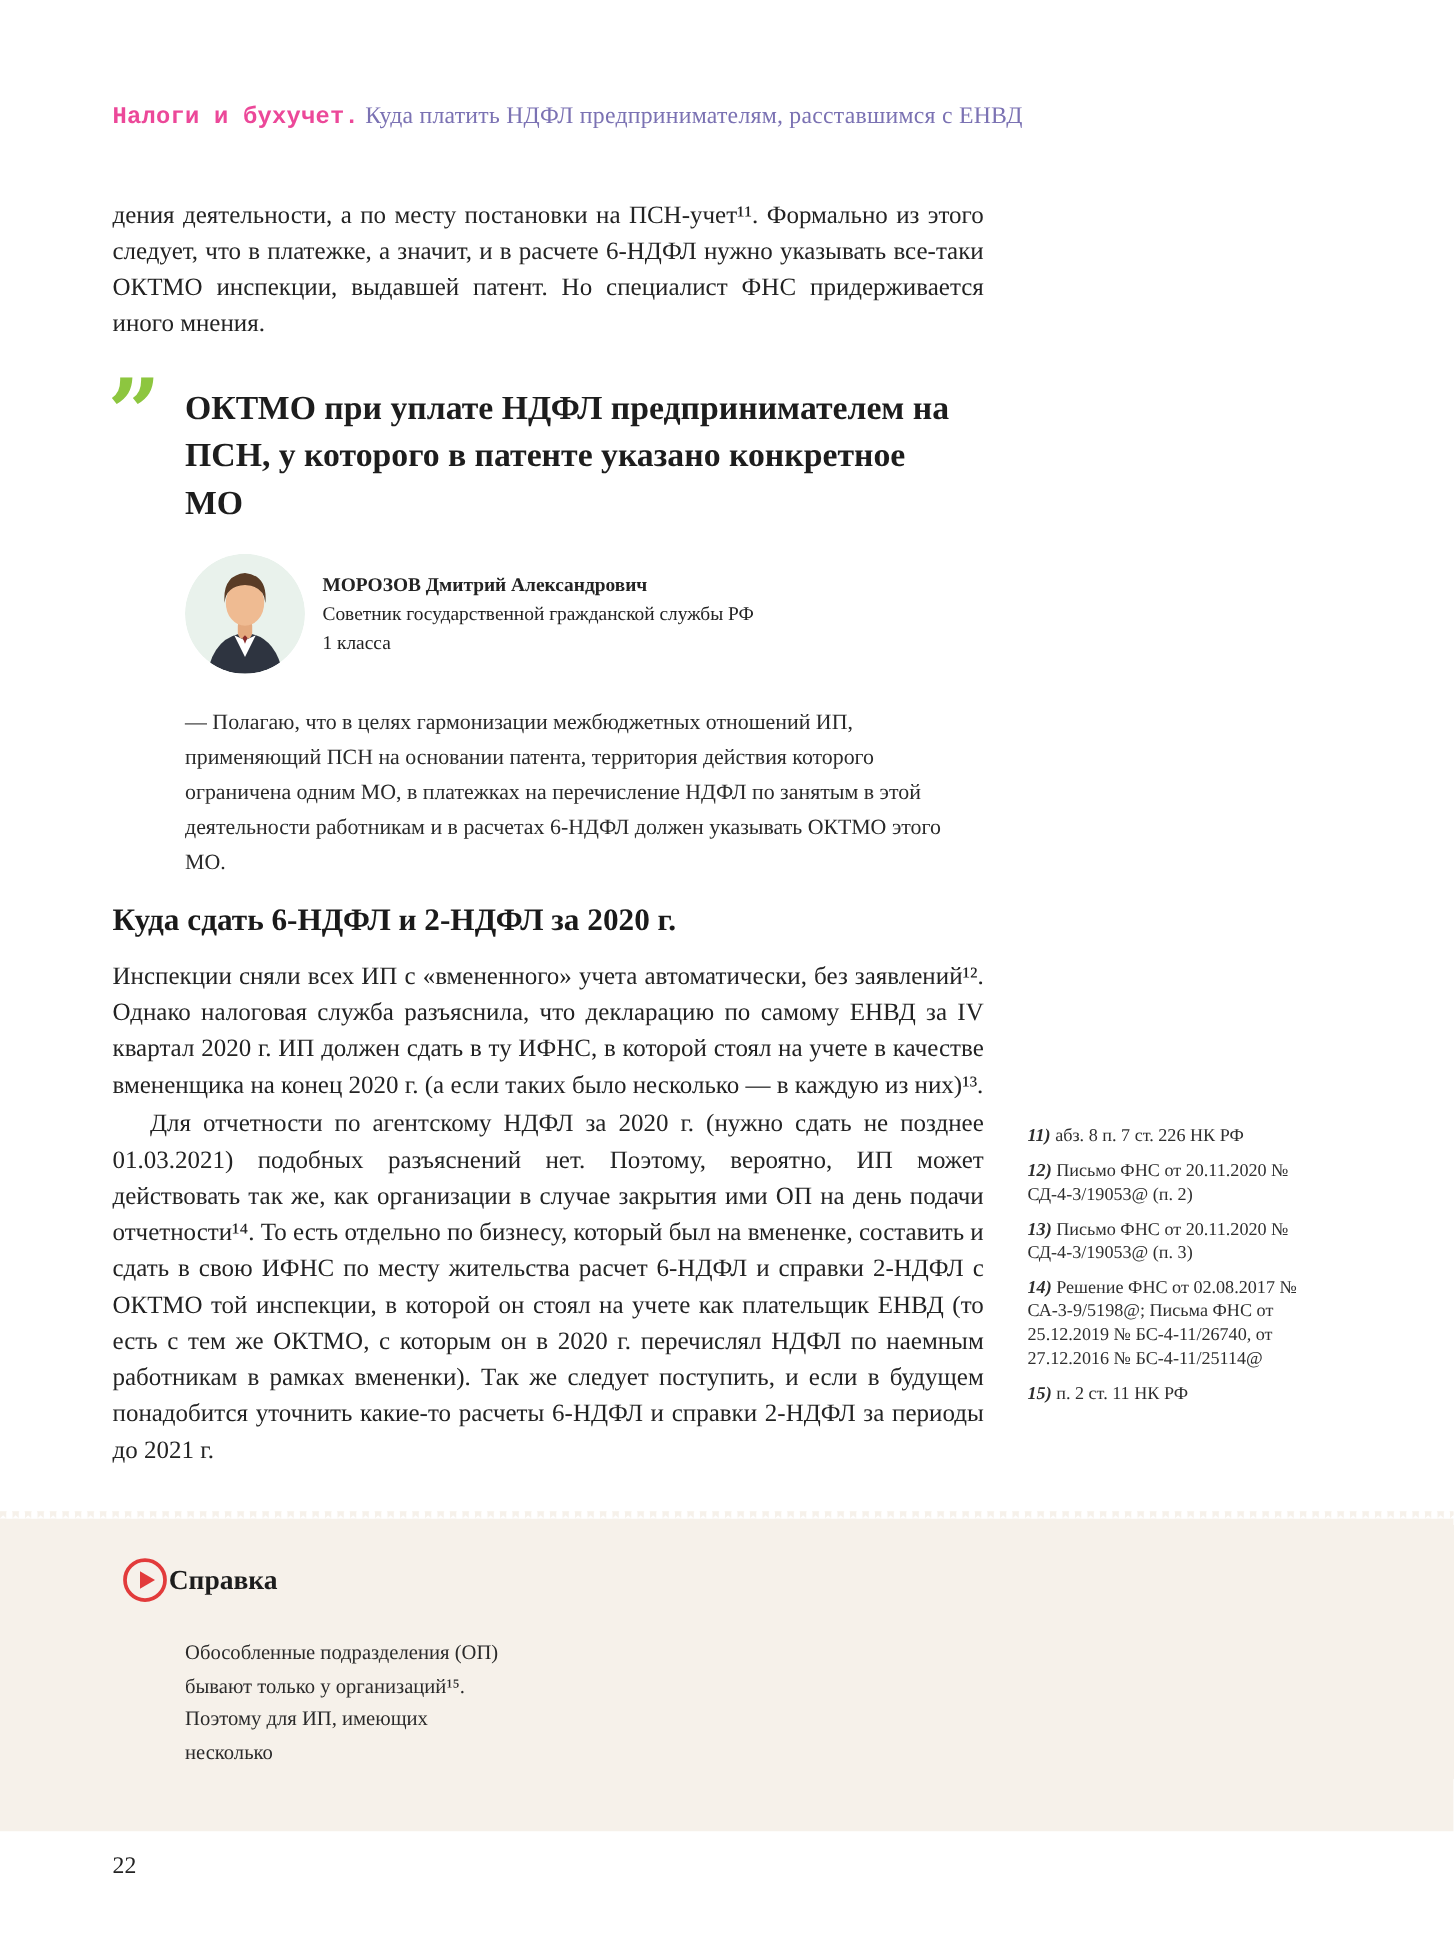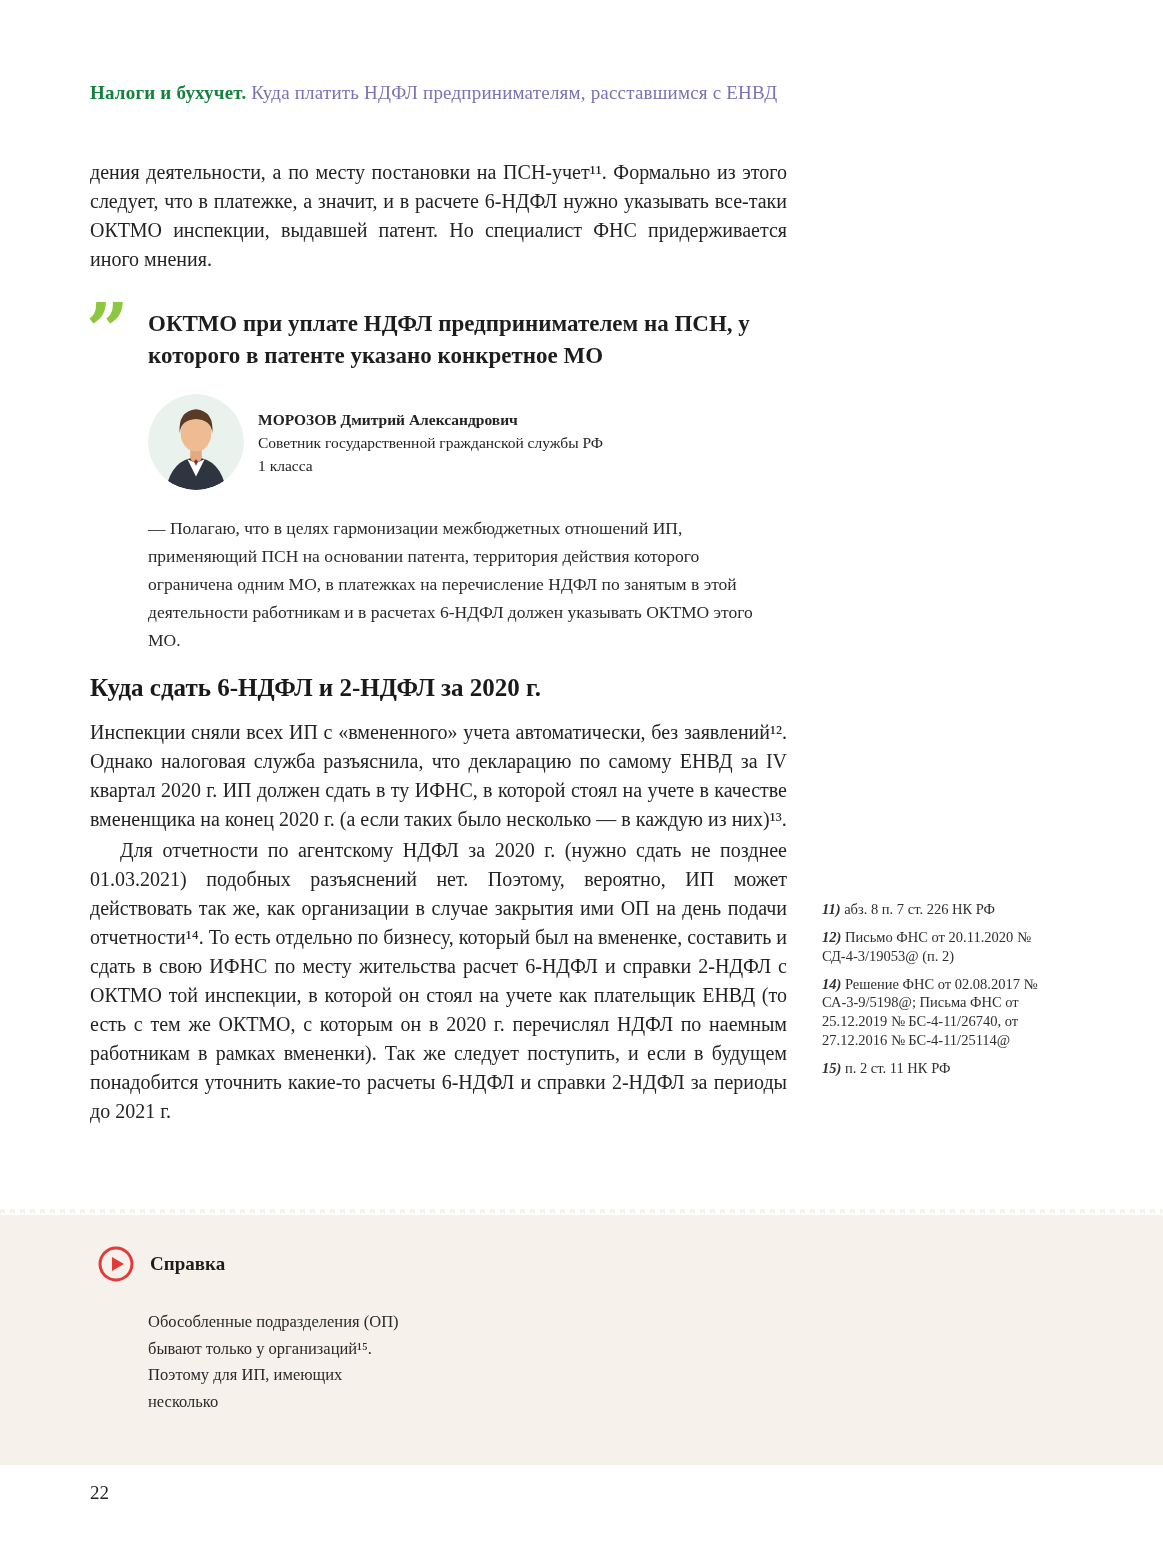--- a/index.html
+++ b/index.html
@@ -15,21 +15,21 @@
     overflow: hidden;
   }
 
   
   .runhead {
     position: absolute;
     left: 90px; top: 82px;
     font-size: 19px;
     letter-spacing: 0.2px;
   }
-  .runhead .mag { color: #15803d; font-weight: bold; }
+  .runhead .mag { color: #ec4899; font-weight: bold; font-family: Liberation Mono, monospace; }
   .runhead .art { color: #7b72b3; }
 
   
   .main-col {
     position: absolute;
     left: 90px; top: 158px;
     width: 697px;
   }
   .body-p {
     font-size: 20px;
@@ -49,21 +49,21 @@
   .quote-mark {
     position: absolute;
     left: -4px; top: -14px;
     color: #8dc63f;
     font-size: 74px;
     line-height: 1;
     font-family: "DejaVu Serif", serif;
     font-weight: bold;
   }
   .quote-title {
-    font-size: 23px;
+    font-size: 27px;
     font-weight: bold;
     line-height: 1.4;
     max-width: 620px;
     color: #1d1d1d;
   }
   .author-row {
     display: flex;
     align-items: center;
     margin-top: 22px;
   }
@@ -121,22 +121,21 @@
       linear-gradient(-135deg, #f6f1ea 4px, transparent 0) 5px 0;
     background-size: 10px 6px;
     background-repeat: repeat-x;
   }
   .refbox-head {
     display: flex;
     align-items: center;
     padding: 30px 0 0 97px;
   }
   .refbox-title {
-    margin-left: 15px;
-    font-size: 19px;
+    font-size: 22px;
     font-weight: bold;
     color: #1d1d1d;
   }
   .refbox-cols {
     display: flex;
     padding-left: 148px;
     margin-top: 26px;
     flex-direction: column;
   }
   .refcol {
@@ -206,20 +205,21 @@
     <h2 class="section-heading">Куда сдать 6-НДФЛ и 2-НДФЛ за 2020 г.</h2>
     <div class="section-body">
       <p class="body-p">Инспекции сняли всех ИП с «вмененного» учета автоматически, без заявлений¹². Однако налоговая служба разъяснила, что декларацию по самому ЕНВД за IV квартал 2020 г. ИП должен сдать в ту ИФНС, в которой стоял на учете в качестве вмененщика на конец 2020 г. (а если таких было несколько — в каждую из них)¹³.</p>
       <p class="body-p indent">Для отчетности по агентскому НДФЛ за 2020 г. (нужно сдать не позднее 01.03.2021) подобных разъяснений нет. Поэтому, вероятно, ИП может действовать так же, как организации в случае закрытия ими ОП на день подачи отчетности¹⁴. То есть отдельно по бизнесу, который был на вмененке, составить и сдать в свою ИФНС по месту жительства расчет 6-НДФЛ и справки 2-НДФЛ с ОКТМО той инспекции, в которой он стоял на учете как плательщик ЕНВД (то есть с тем же ОКТМО, с которым он в 2020 г. перечислял НДФЛ по наемным работникам в рамках вмененки). Так же следует поступить, и если в будущем понадобится уточнить какие-то расчеты 6-НДФЛ и справки 2-НДФЛ за периоды до 2021 г.</p>
     </div>
   </div>
 
   <aside class="footnotes">
     <p class="footnote"><b>11)</b> <span>абз. 8 п. 7 ст. 226 НК РФ</span></p>
     <p class="footnote"><b>12)</b> <span>Письмо ФНС от 20.11.2020 № СД-4-3/19053@ (п. 2)</span></p>
+    <p class="footnote"><b>13)</b> <span>Письмо ФНС от 20.11.2020 № СД-4-3/19053@ (п. 3)</span></p>
     <p class="footnote"><b>14)</b> <span>Решение ФНС от 02.08.2017 № СА-3-9/5198@; Письма ФНС от 25.12.2019 № БС-4-11/26740, от 27.12.2016 № БС-4-11/25114@</span></p>
     <p class="footnote"><b>15)</b> <span>п. 2 ст. 11 НК РФ</span></p>
   </aside>
 
   <section class="refbox">
     <div class="refbox-head">
       <svg width="38" height="38" viewBox="0 0 38 38">
         <circle cx="19" cy="19" r="16" fill="none" stroke="#e23b3b" stroke-width="3"></circle>
         <path d="M15 12 L27 19 L15 26 Z" fill="#e23b3b"></path>
       </svg>

